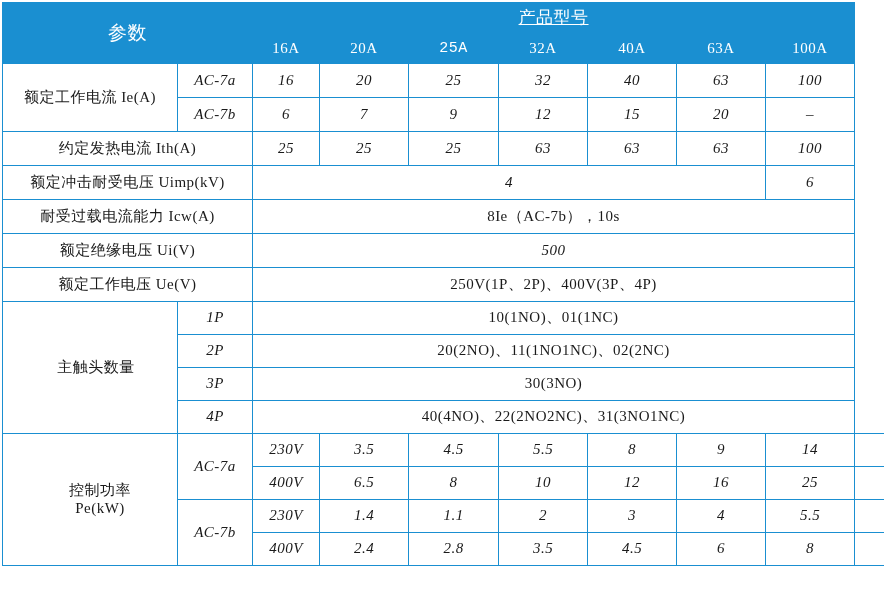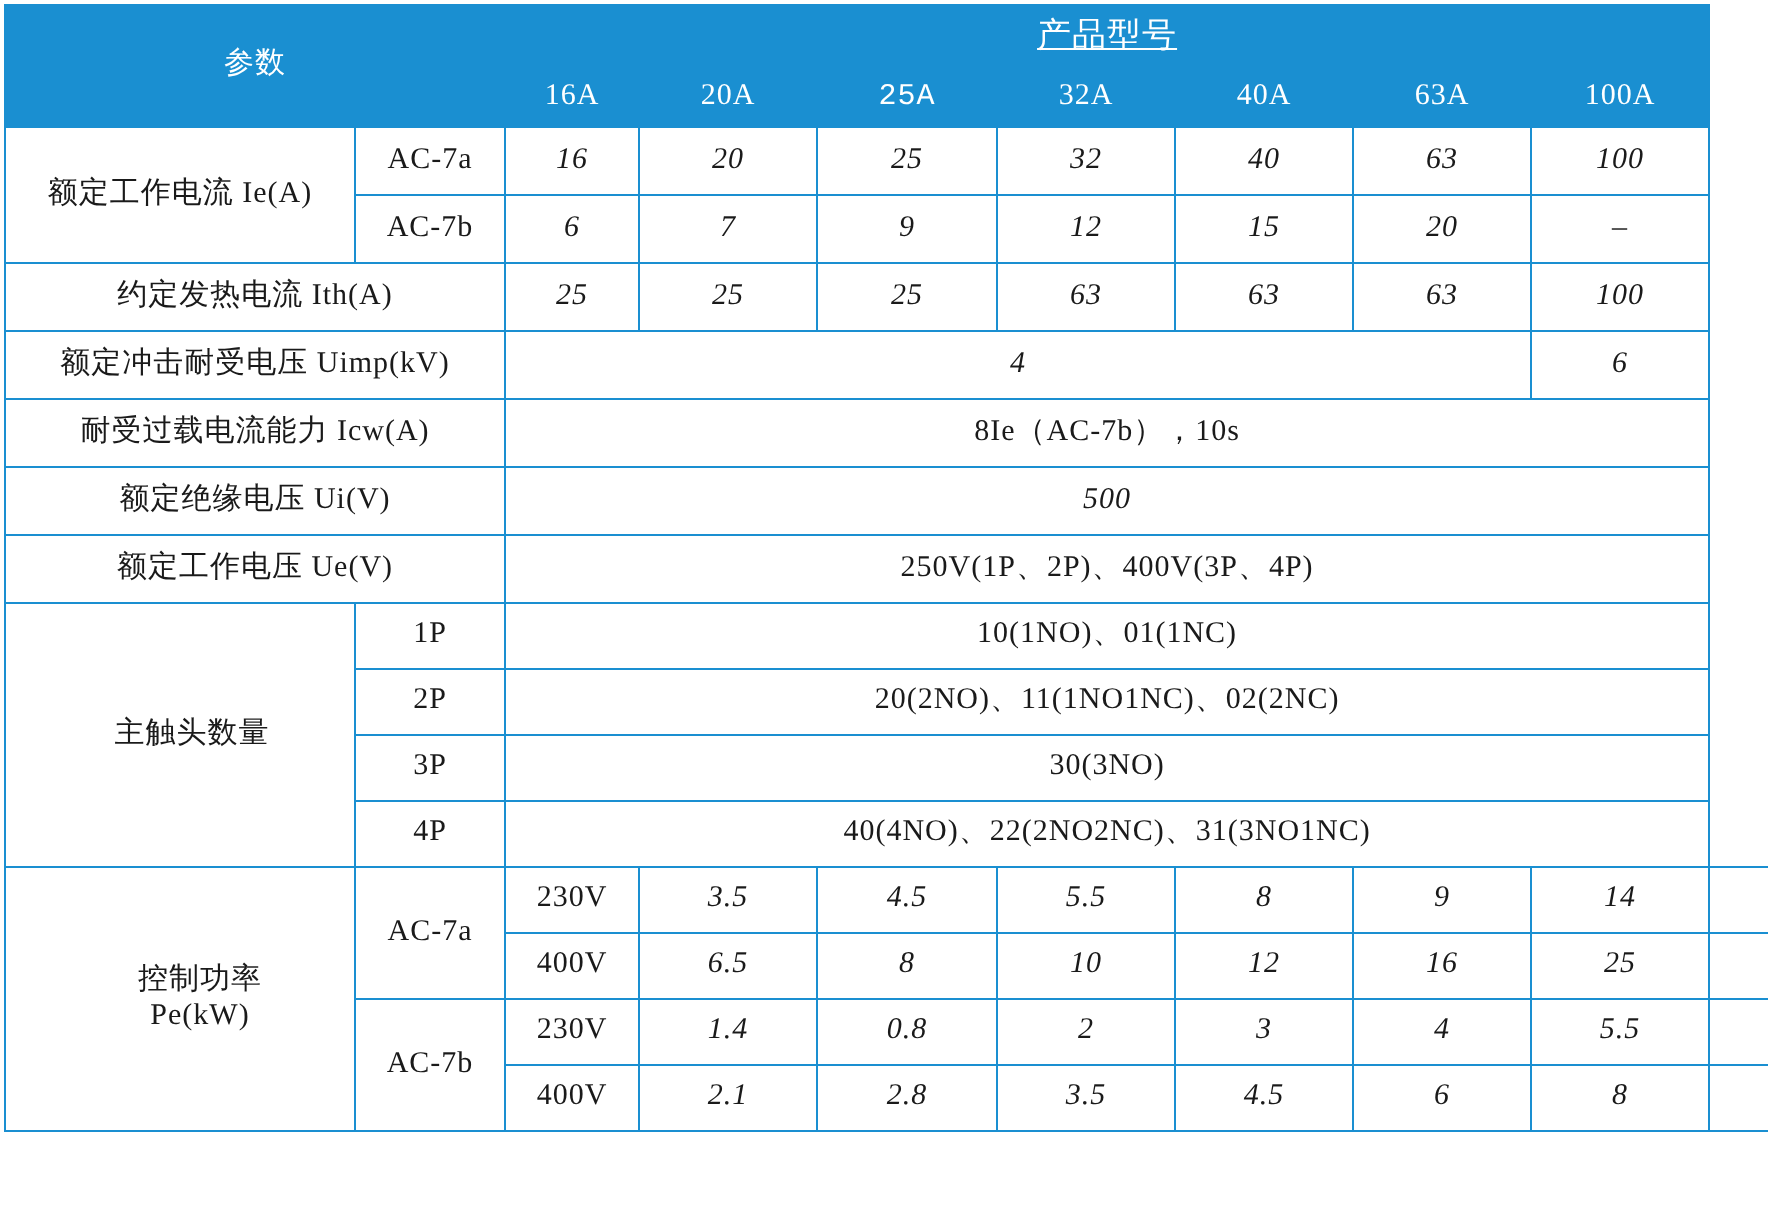--- a/index.html
+++ b/index.html
@@ -37,20 +37,21 @@
   }
   .hdr-outer {
     border: 1px solid #1a8fd1;
   }
   .rowlabel {
     text-align: left;
     padding-left: 8px;
   }
   .subcell {
     font-size: 14px;
+    font-style: italic;
   }
   .tall { height: 33px; }
   .h32 { height: 32px; }
   .num { font-family: "Liberation Serif", serif; font-style: italic; }
 </style>
 </head>
 <body>
 
 <table id="spec-table">
   <colgroup>
@@ -61,21 +62,21 @@
     <col style="width:90px">
     <col style="width:89px">
     <col style="width:89px">
     <col style="width:89px">
     <col style="width:89px">
     <col style="width:88px">
   </colgroup>
   <tbody>
 
     <tr>
-      <td class="hdr hdr-outer" rowspan="2" colspan="2" style="height:30px;font-size:15px;">参数</td>
+      <td class="hdr hdr-outer" rowspan="2" colspan="2" style="height:30px;font-size:19px;">参数</td>
       <td class="hdr hdr-outer" colspan="7" style="height:30px;font-size:17px;text-decoration:underline;">产品型号</td>
     </tr>
 
     <tr>
       <td class="hdr" style="height:29px;">16A</td>
       <td class="hdr" style="height:29px;">20A</td>
       <td class="hdr" style="height:29px;font-family:Liberation Mono, monospace;">25A</td>
       <td class="hdr" style="height:29px;">32A</td>
       <td class="hdr" style="height:29px;">40A</td>
       <td class="hdr" style="height:29px;">63A</td>
@@ -179,30 +180,30 @@
       <td class="h32 num">10</td>
       <td class="h32 num">12</td>
       <td class="h32 num">16</td>
       <td class="h32 num">25</td>
       <td class="h32 num">40</td>
     </tr>
     <tr>
       <td class="h32 subcell" rowspan="2">AC-7b</td>
       <td class="h32 subcell">230V</td>
       <td class="h32 num">1.4</td>
-      <td class="h32 num">0.8</td>
+      <td class="h32 num">1.1</td>
       <td class="h32 num">2</td>
       <td class="h32 num">3</td>
       <td class="h32 num">4</td>
       <td class="h32 num">5.5</td>
       <td class="h32 num">–</td>
     </tr>
     <tr>
       <td class="h32 subcell">400V</td>
-      <td class="h32 num">2.1</td>
+      <td class="h32 num">2.4</td>
       <td class="h32 num">2.8</td>
       <td class="h32 num">3.5</td>
       <td class="h32 num">4.5</td>
       <td class="h32 num">6</td>
       <td class="h32 num">8</td>
       <td class="h32 num">–</td>
     </tr>
   </tbody>
 </table>
 

